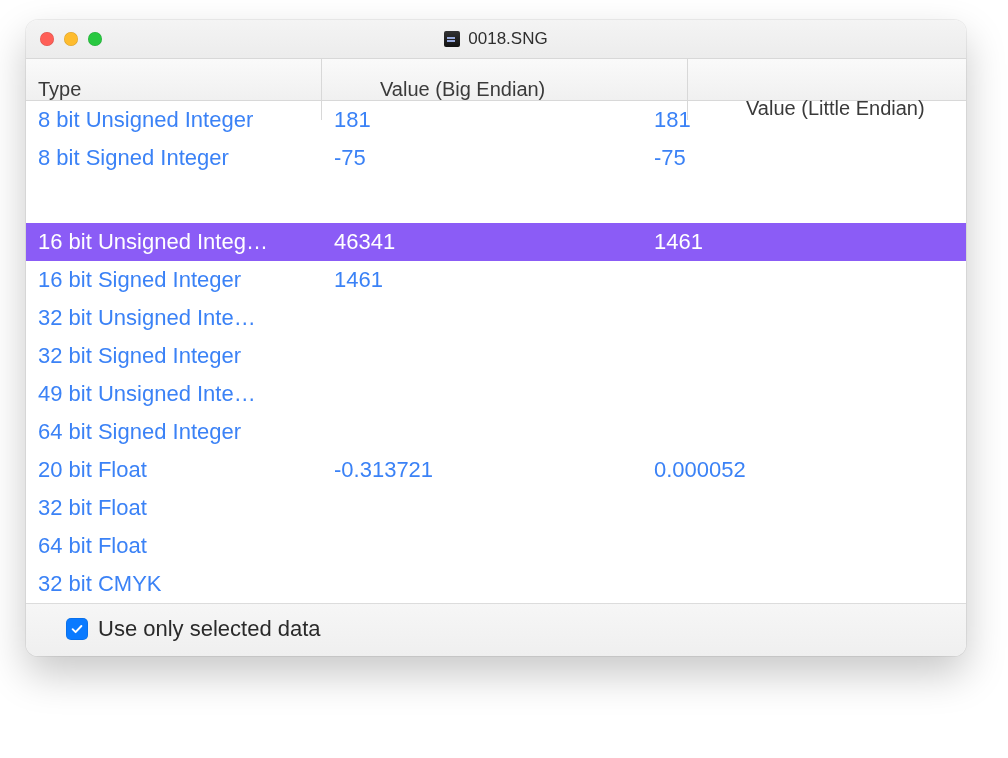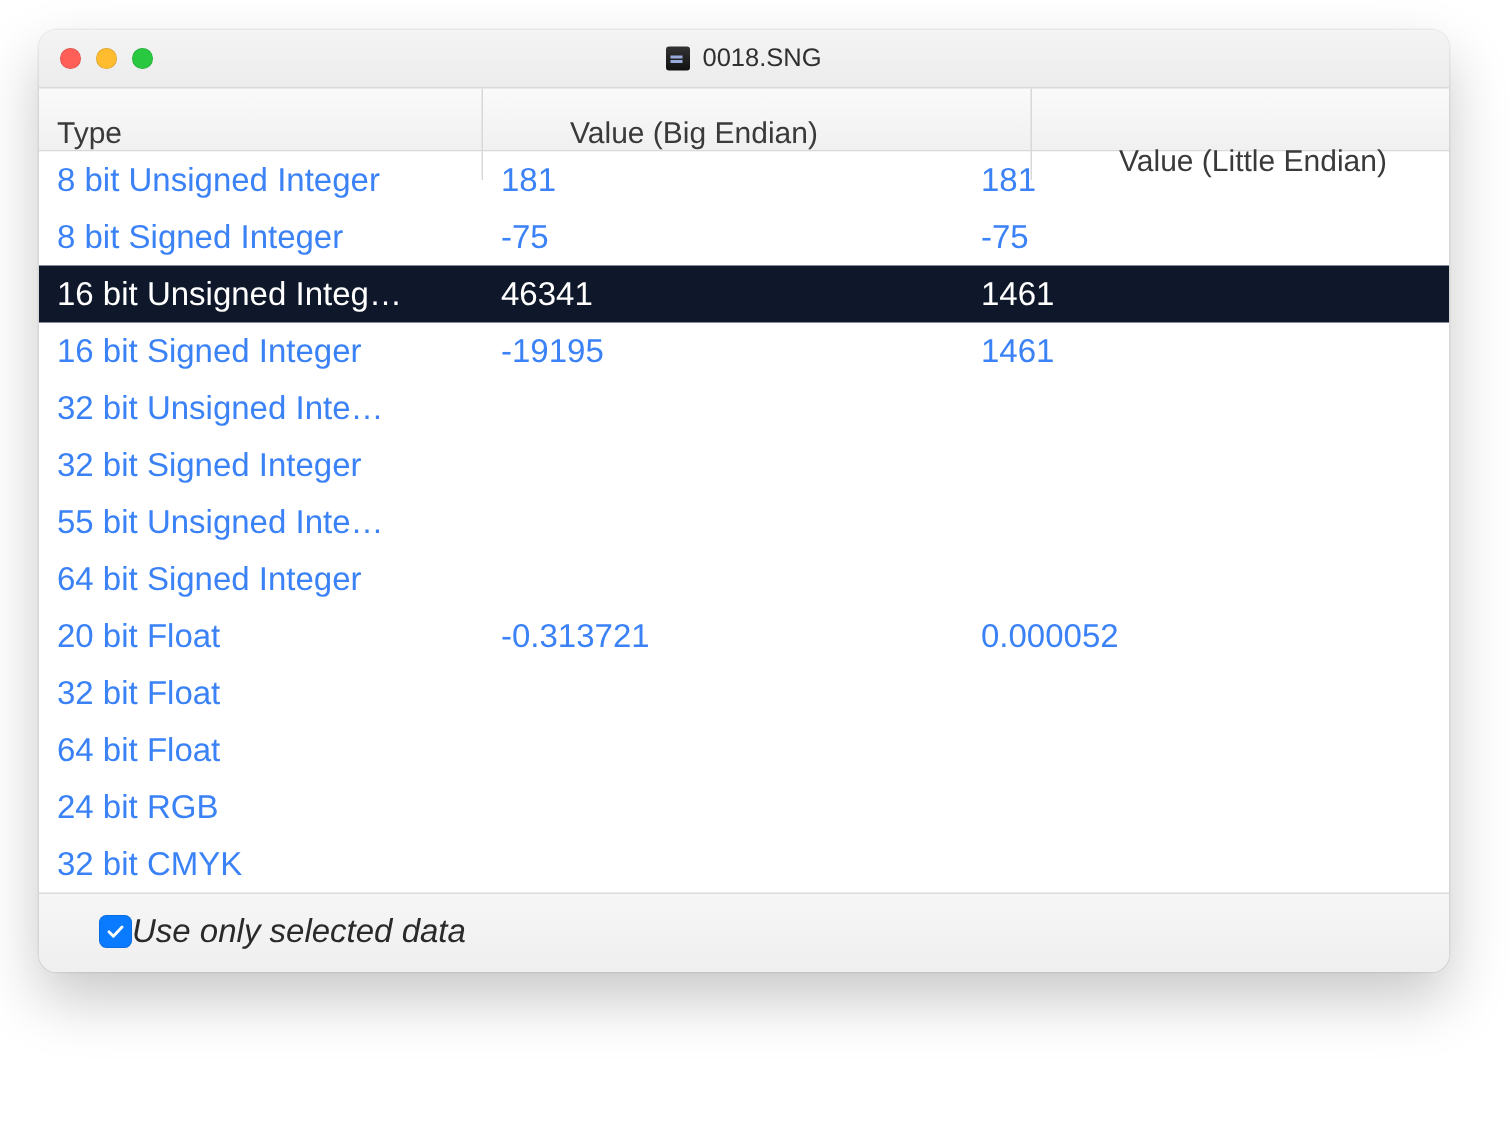--- a/index.html
+++ b/index.html
@@ -79,29 +79,30 @@
     font-size: 22px;
     color:#3b82f6;
   }
   .row > div {
     padding: 0 12px;
     white-space: nowrap;
     overflow: hidden;
     text-overflow: ellipsis;
   }
   .row.selected {
-    background:#0f172a;
+    background:#8b5cf6;
     color:#fff;
+    margin-top:46px;
   }
   .footer {
     border-top: 1px solid #dcdcdc;
     background: linear-gradient(#f6f6f6,#efefef);
     padding: 12px 16px 14px 40px;
-    display:flex; align-items:center; 
-    font-size: 22px; color:#2a2a2a;font-style:italic;
+    display:flex; align-items:center; gap:10px;
+    font-size: 22px; color:#2a2a2a;
   }
   .cb {
     width:22px; height:22px; border-radius:5px;
     background:#0a7aff;
     display:flex; align-items:center; justify-content:center;
     box-shadow: inset 0 0 0 .5px rgba(0,0,0,.15);
   }
   .cb svg { width:14px; height:14px; }
 </style>
 </head>
@@ -138,60 +139,54 @@
           <div>-75</div>
           <div>-75</div>
         </div>
         <div class="row selected">
           <div>16 bit Unsigned Integ…</div>
           <div>46341</div>
           <div>1461</div>
         </div>
         <div class="row">
           <div>16 bit Signed Integer</div>
-          <div>-19195</div>
           <div>1461</div>
         </div>
         <div class="row">
           <div>32 bit Unsigned Inte…</div>
           <div></div>
           <div></div>
         </div>
         <div class="row">
           <div>32 bit Signed Integer</div>
           <div></div>
           <div></div>
         </div>
         <div class="row">
-          <div>55 bit Unsigned Inte…</div>
+          <div>49 bit Unsigned Inte…</div>
           <div></div>
           <div></div>
         </div>
         <div class="row">
           <div>64 bit Signed Integer</div>
           <div></div>
           <div></div>
         </div>
         <div class="row">
           <div>20 bit Float</div>
           <div>-0.313721</div>
           <div>0.000052</div>
         </div>
         <div class="row">
           <div>32 bit Float</div>
           <div></div>
           <div></div>
         </div>
         <div class="row">
           <div>64 bit Float</div>
-          <div></div>
-          <div></div>
-        </div>
-        <div class="row">
-          <div>24 bit RGB</div>
           <div></div>
           <div></div>
         </div>
         <div class="row">
           <div>32 bit CMYK</div>
           <div></div>
           <div></div>
         </div>
       </div>
 

